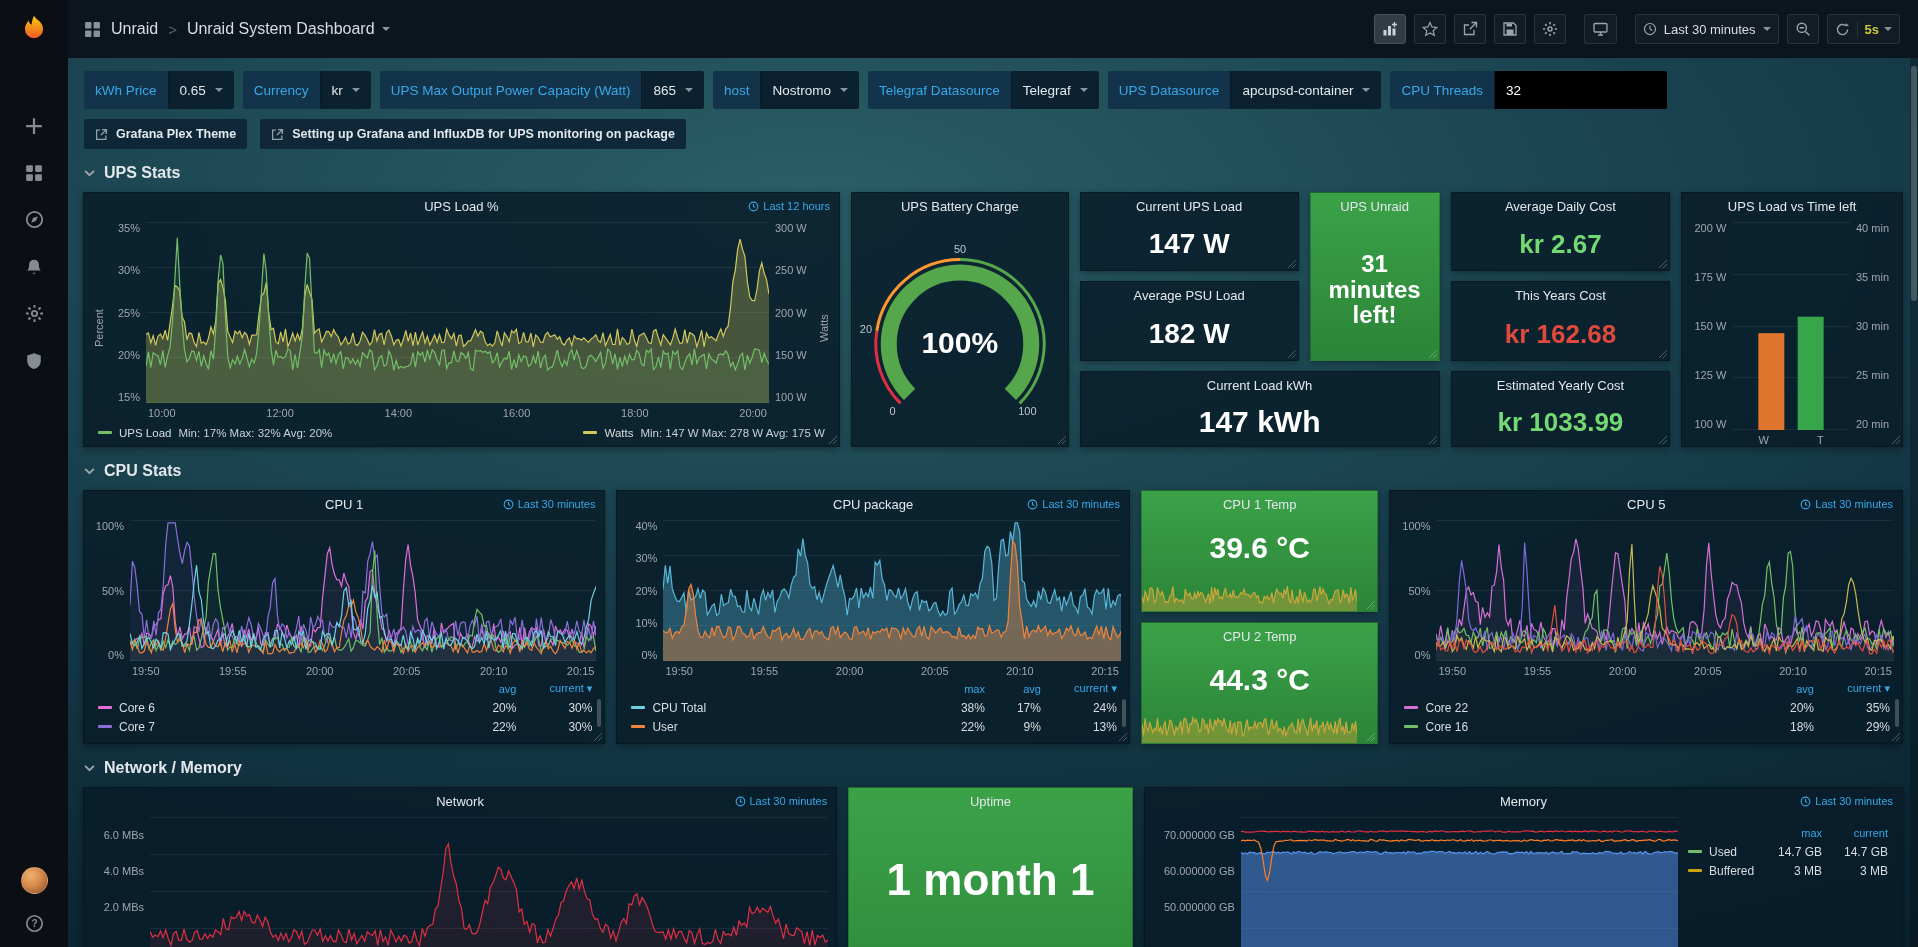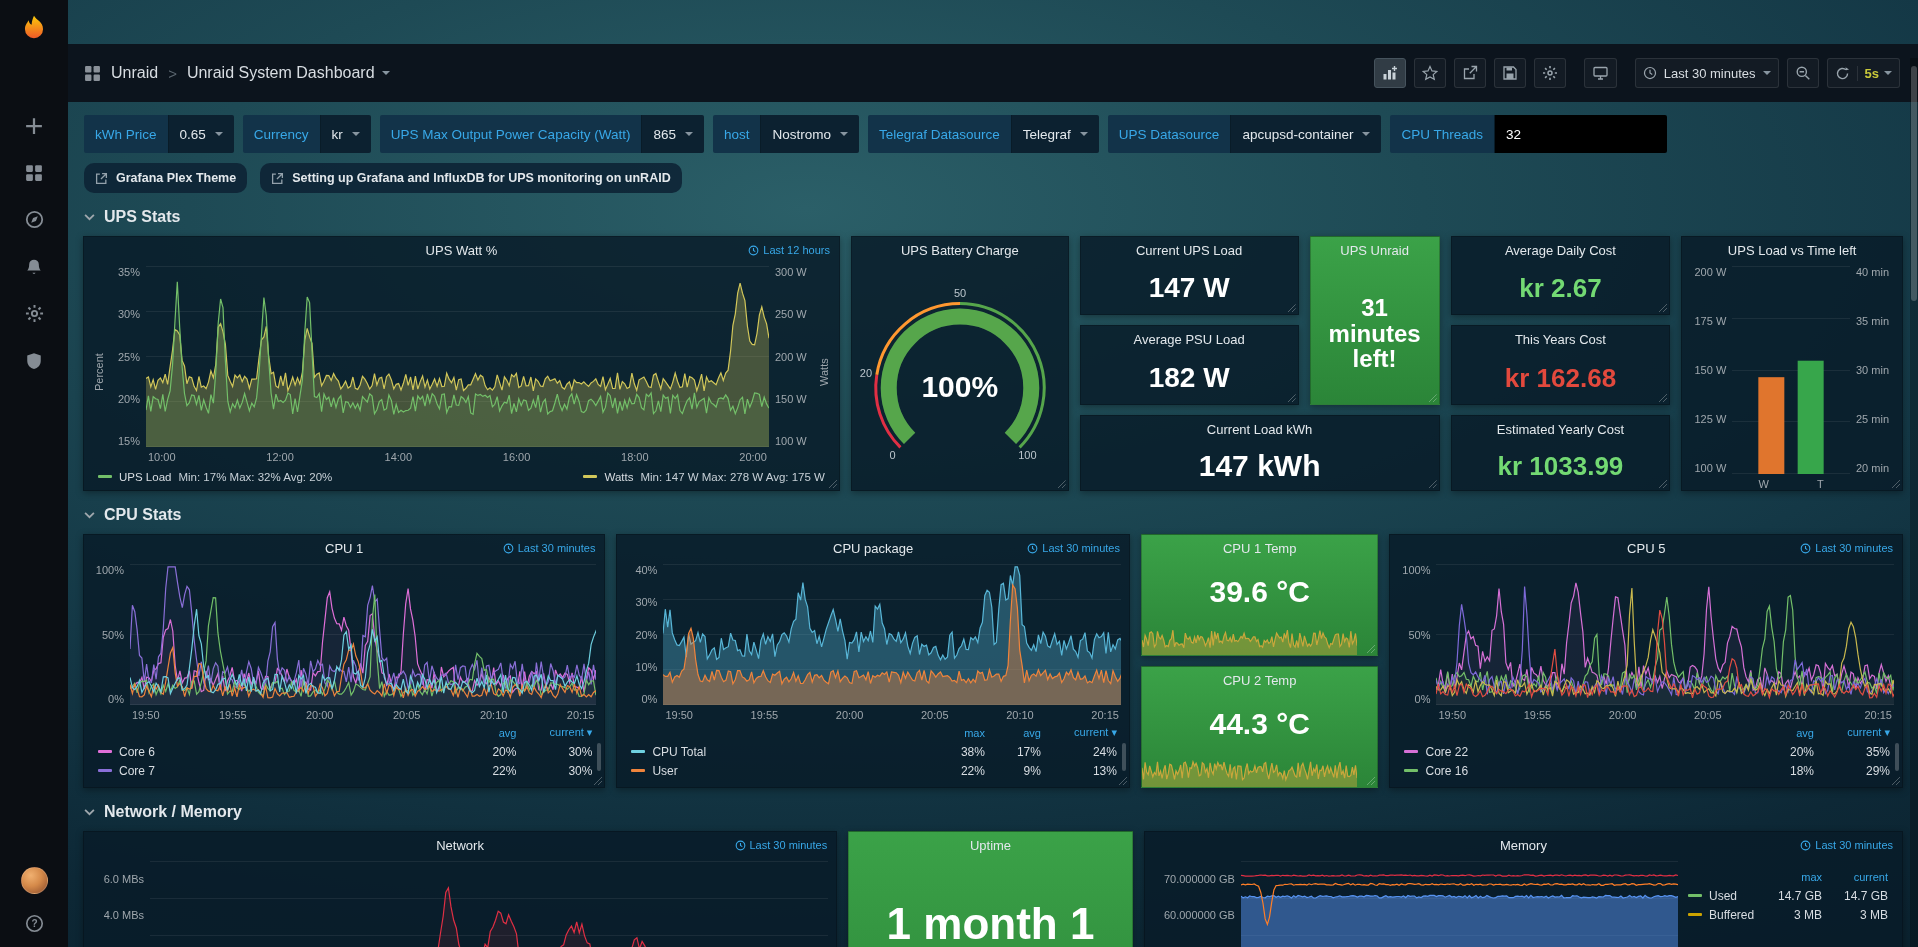--- a/index.html
+++ b/index.html
@@ -16,39 +16,39 @@
   .sidebar { width:68px; flex:none; background:#0b0e13; display:flex; flex-direction:column; align-items:center; padding:10px 0 14px; z-index:6; }
   .logo { width:40px; height:40px; display:flex; align-items:center; justify-content:center; cursor:pointer; }
   .side-icons { margin-top:52px; display:flex; flex-direction:column; align-items:center; width:100%; }
   .sbtn { width:100%; height:47px; display:flex; align-items:center; justify-content:center; color:#858c94; cursor:pointer; }
   .sbtn svg { display:block; }
   .side-spacer { flex:1; }
   .avatar { width:27px; height:27px; border-radius:50%; background:radial-gradient(circle at 35% 30%, #f0b070 0%, #d58a4a 45%, #8a4a2a 100%); border:1px solid rgba(255,255,255,0.15); cursor:pointer; }
   .side-bottom { display:flex; flex-direction:column; align-items:center; gap:20px; }
   
   .main { flex:1; display:flex; flex-direction:column; position:relative; min-width:0; }
-  .topnav { height:58px; flex:none; background:#0c141d; display:flex; align-items:center; justify-content:space-between; padding:0 18px 0 16px;margin-top:44px; }
+  .topnav { height:58px; flex:none; background:#0c141d; display:flex; align-items:center; justify-content:space-between; padding:0 18px 0 16px; }
   .crumbs { display:flex; align-items:center; gap:10px; color:#d8dde2; font-size:16px; }
   .crumbs .sep { color:#5c6770; font-size:15px; }
   .crumb { cursor:pointer; display:flex; align-items:center; gap:7px; }
   .caret-down { width:0; height:0; border-left:4px solid transparent; border-right:4px solid transparent; border-top:4px solid #8795a0; display:inline-block; }
   .nav-right { display:flex; align-items:center; gap:8px; }
   .navbtn { height:30px; min-width:30px; border:1px solid rgba(255,255,255,0.10); background:rgba(255,255,255,0.03); border-radius:3px; display:flex; align-items:center; justify-content:center; gap:7px; color:#9aa5ad; padding:0 7px; font-size:13px; cursor:pointer; }
   .navbtn.highlight { background:#313c45; border-color:#46535d; color:#c9d2d8; }
   .navbtn .lbl { color:#d8dde2; }
   .gap-l { margin-left:10px; }
   .refresh-val { color:#c9c93a; font-weight:700; border-left:1px solid rgba(255,255,255,0.1); padding-left:7px; display:flex; align-items:center; gap:5px; }
   
   .submenu { padding:13px 16px 0; display:flex; flex-wrap:wrap; gap:9px; }
   .var { display:flex; height:38px; border-radius:2px; overflow:hidden; }
   .var-label { background:#123349; color:#38a8e8; display:flex; align-items:center; padding:0 11px; font-size:13.5px; font-weight:500; border-right:1px solid rgba(0,0,0,0.45); white-space:nowrap; }
   .var-value { background:#0c2130; color:#e3e8ec; display:flex; align-items:center; gap:9px; padding:0 11px; font-size:13.5px; cursor:pointer; white-space:nowrap; }
   .var-input { background:#000; border:none; outline:none; color:#fff; width:172px; font-size:13.5px; padding:0 11px; font-family:inherit; }
   .linksrow { padding:10px 16px 0; display:flex; gap:13px; }
-  .dash-link { display:flex; align-items:center; gap:8px; background:rgba(13,36,53,0.9); color:#e3e8ec; font-size:12.5px; font-weight:700; height:30px; padding:0 11px; border-radius:10px; cursor:pointer; }
+  .dash-link { display:flex; align-items:center; gap:8px; background:rgba(13,36,53,0.9); color:#e3e8ec; font-size:12.5px; font-weight:700; height:30px; padding:0 11px; border-radius:2px; cursor:pointer; }
   .dash-link svg { color:#93a1ab; }
   
   .dashboard { flex:1; overflow:hidden; position:relative; }
   .section { display:flex; align-items:center; gap:9px; padding:0 16px; margin:15px 0 10px; color:#e3e8ec; font-weight:700; font-size:16px; cursor:pointer; }
   .section svg { color:#9fa7ad; }
   .row { display:flex; gap:11px; padding:0 15px; }
   .col { display:flex; flex-direction:column; gap:10px; }
   .panel { position:relative; background:rgba(8,28,40,0.84); border:1px solid rgba(0,0,0,0.22); box-shadow:0 2px 7px rgba(0,0,0,0.35); display:flex; flex-direction:column; }
   .panel::after { content:""; position:absolute; right:2px; bottom:2px; width:10px; height:10px;
     background:repeating-linear-gradient(135deg, transparent 0 2px, rgba(255,255,255,0.28) 2px 3px);
@@ -298,36 +298,36 @@
           <path d="M4.5 2H1.5v8.5H10V7" stroke="currentColor" stroke-width="1.2" fill="none"></path>
           <path d="M6.5 1.5H10.5V5.5M10.2 1.8L5.5 6.5" stroke="currentColor" stroke-width="1.2" fill="none"></path>
           </svg>
         <span>Grafana Plex Theme</span>
       </div>
       <div class="dash-link">
         <svg width="13" height="13" viewBox="0 0 12 12">
           <path d="M4.5 2H1.5v8.5H10V7" stroke="currentColor" stroke-width="1.2" fill="none"></path>
           <path d="M6.5 1.5H10.5V5.5M10.2 1.8L5.5 6.5" stroke="currentColor" stroke-width="1.2" fill="none"></path>
           </svg>
-        <span>Setting up Grafana and InfluxDB for UPS monitoring on unRAID</span>
+        <span>Setting up Grafana and InfluxDB for UPS monitoring on package</span>
       </div>
     </div>
 
     <div class="dashboard">
 
       <div class="section">
         <svg width="11" height="8" viewBox="0 0 10 7">
             <path d="M1 1.5L5 5.5L9 1.5" stroke="currentColor" stroke-width="1.6" fill="none"></path>
           </svg>
         <span>UPS Stats</span>
       </div>
       <div class="row">
 
         <div class="panel" style="width:758px;height:255px">
-          <div class="panel-title">UPS Watt %</div>
+          <div class="panel-title">UPS Load %</div>
           <div class="badge">
             <svg width="11" height="11" viewBox="0 0 16 16">
                 <circle cx="8" cy="8" r="6.3" stroke="currentColor" stroke-width="1.6" fill="none"></circle>
                 <path d="M8 4.3V8l2.6 1.6" stroke="currentColor" stroke-width="1.6" fill="none"></path>
               </svg>
             <span>Last 12 hours</span>
           </div>
           <div class="chart-body">
             <div class="ylabel">Percent</div>
             <div class="yticks pb" style="width:40px">

